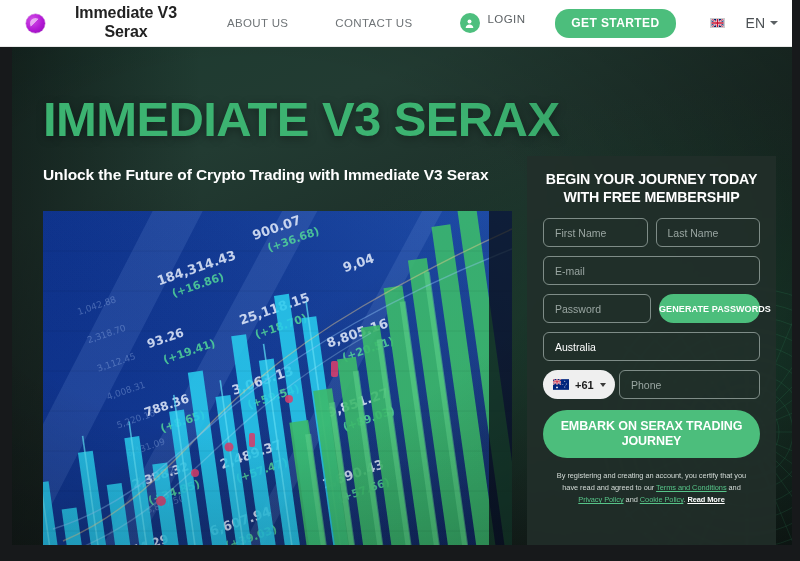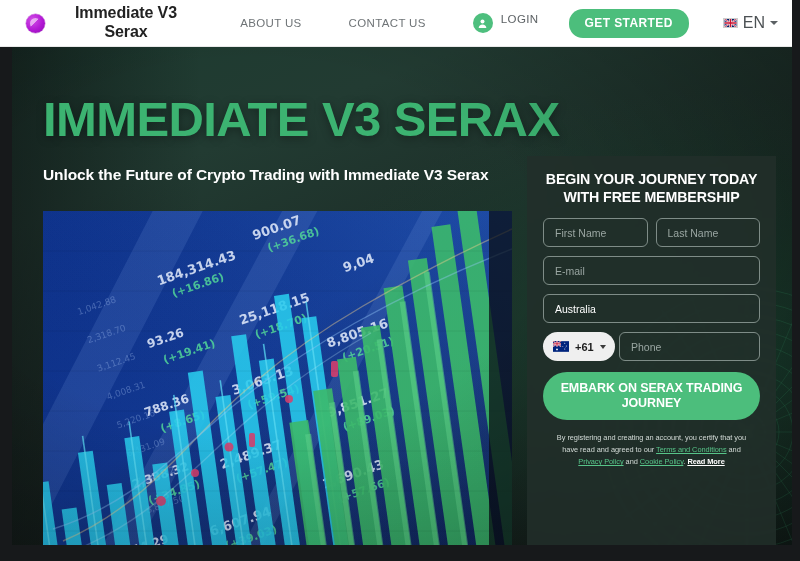--- a/index.html
+++ b/index.html
@@ -47,21 +47,21 @@
   }
   .login-icon svg { display:block; }
   .login-text { font-size:11.5px; color:#5d6265; letter-spacing:.4px; margin-left:8px; }
   .btn-started {
     background:#4cbe7c; color:#fff; font-size:12px; font-weight:bold;
     letter-spacing:.4px; border:none; border-radius:14px;
     padding:7px 16px 8px; cursor:pointer; white-space:nowrap;
   }
   .lang { display:flex; align-items:center; margin-left:26px; cursor:pointer; }
   .flag-uk { width:15px; height:10px; flex:none; border:.5px solid #ccc; }
-  .lang-text { font-size:16px; color:#4c5154; margin-left:5px; }
+  .lang-text { font-size:14px; color:#4c5154; margin-left:21px; }
   .caret {
     width:0;height:0;border-left:4px solid transparent;border-right:4px solid transparent;
     border-top:4px solid #5b6063; margin-left:5px;
   }
 
   
   .hero {
     position:absolute; top:47px; left:12px; width:800px; height:498px;
     background:
       radial-gradient(ellipse 620px 380px at 88% 62%, rgba(26,66,48,.95) 0%, rgba(20,40,32,0) 70%),
@@ -416,20 +416,24 @@
       <div class="form">
         <div class="row">
           <input class="fld" placeholder="First Name" style="">
           <input class="fld" placeholder="Last Name" style="">
         </div>
 
         <div class="row">
           <input class="fld" placeholder="E-mail" style="">
         </div>
 
+        <div class="row">
+          <input class="fld" type="password" placeholder="Password" style="">
+          <button class="btn-genpass">GENERATE PASSWORDS</button>
+        </div>
 
         <div class="row">
           <input class="fld country" value="Australia" style="">
         </div>
 
         <div class="phone-row">
           <div class="prefix">
             <svg class="flag-au" viewBox="0 0 60 40">
               <rect width="60" height="40" fill="#00247D"></rect>
               <g>

